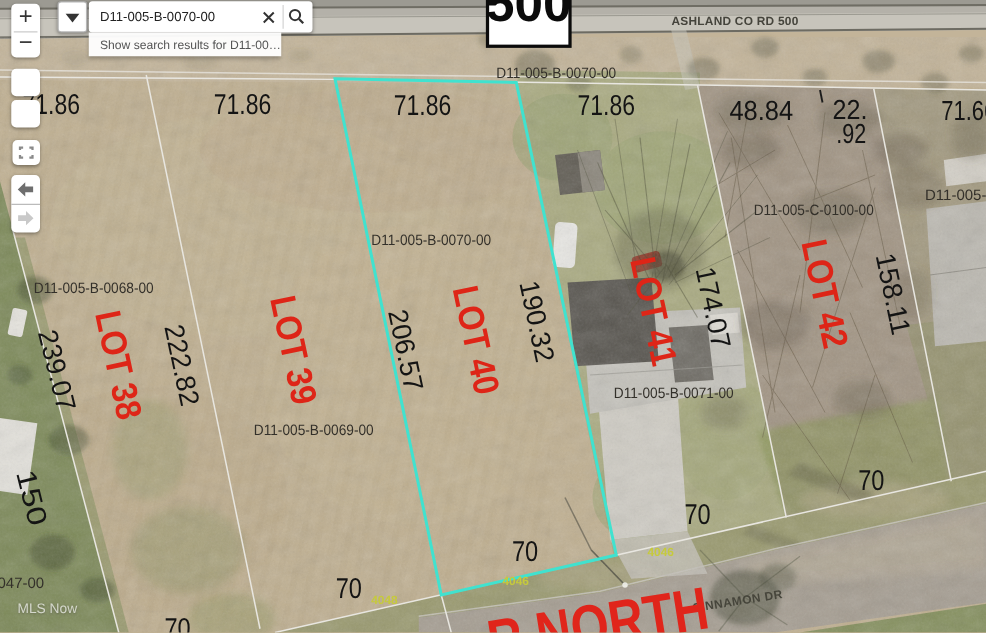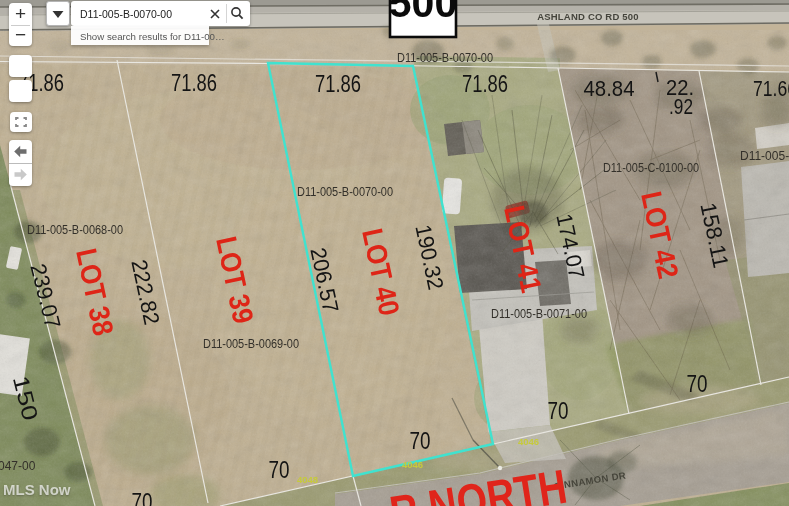--- a/index.html
+++ b/index.html
@@ -408,16 +408,16 @@
       <path d="M3 3 L11 11 M11 3 L3 11" stroke="#333" stroke-width="1.6"></path>
     </svg>
 
 <div style="position:absolute;left:226px;top:4px;width:1px;height:19px;background:#d5d5d5"></div>
 
 <svg style="position:absolute;left:229px;top:5px" width="17" height="17" viewBox="0 0 17 17">
       <circle cx="7" cy="7" r="4.1" stroke="#333" stroke-width="1.6" fill="none"></circle>
       <line x1="10.2" y1="10.2" x2="13.6" y2="13.6" stroke="#333" stroke-width="1.8"></line>
     </svg>
 
-<div style="position:absolute;left:71px;top:26px;width:138px;height:19px;background:rgba(255,255,255,0.95);box-shadow:0 2px 3px rgba(0,0,0,.25);font-size:9.7px;color:#555;line-height:16px;padding-left:9px;padding-top:3px;box-sizing:border-box;white-space:nowrap">Show search results for D11-00…</div>
-
-<div style="position:absolute;left:3px;top:481px;font-size:15px;font-weight:bold;color:rgba(255,255,255,0.68);text-shadow:0 1px 2px rgba(60,60,50,0.45)">MLS Now</div>
+<div style="position:absolute;left:71px;top:26px;width:154px;height:19px;background:rgba(255,255,255,0.95);box-shadow:0 2px 3px rgba(0,0,0,.25);font-size:9.7px;color:#555;line-height:16px;padding-left:9px;padding-top:3px;box-sizing:border-box;white-space:nowrap">Show search results for D11-00…</div>
+
+<div style="position:absolute;left:14px;top:481px;font-size:11px;font-weight:normal;color:rgba(255,255,255,0.68);text-shadow:0 1px 2px rgba(60,60,50,0.45)">MLS Now</div>
 </div>
 
 </body></html>

